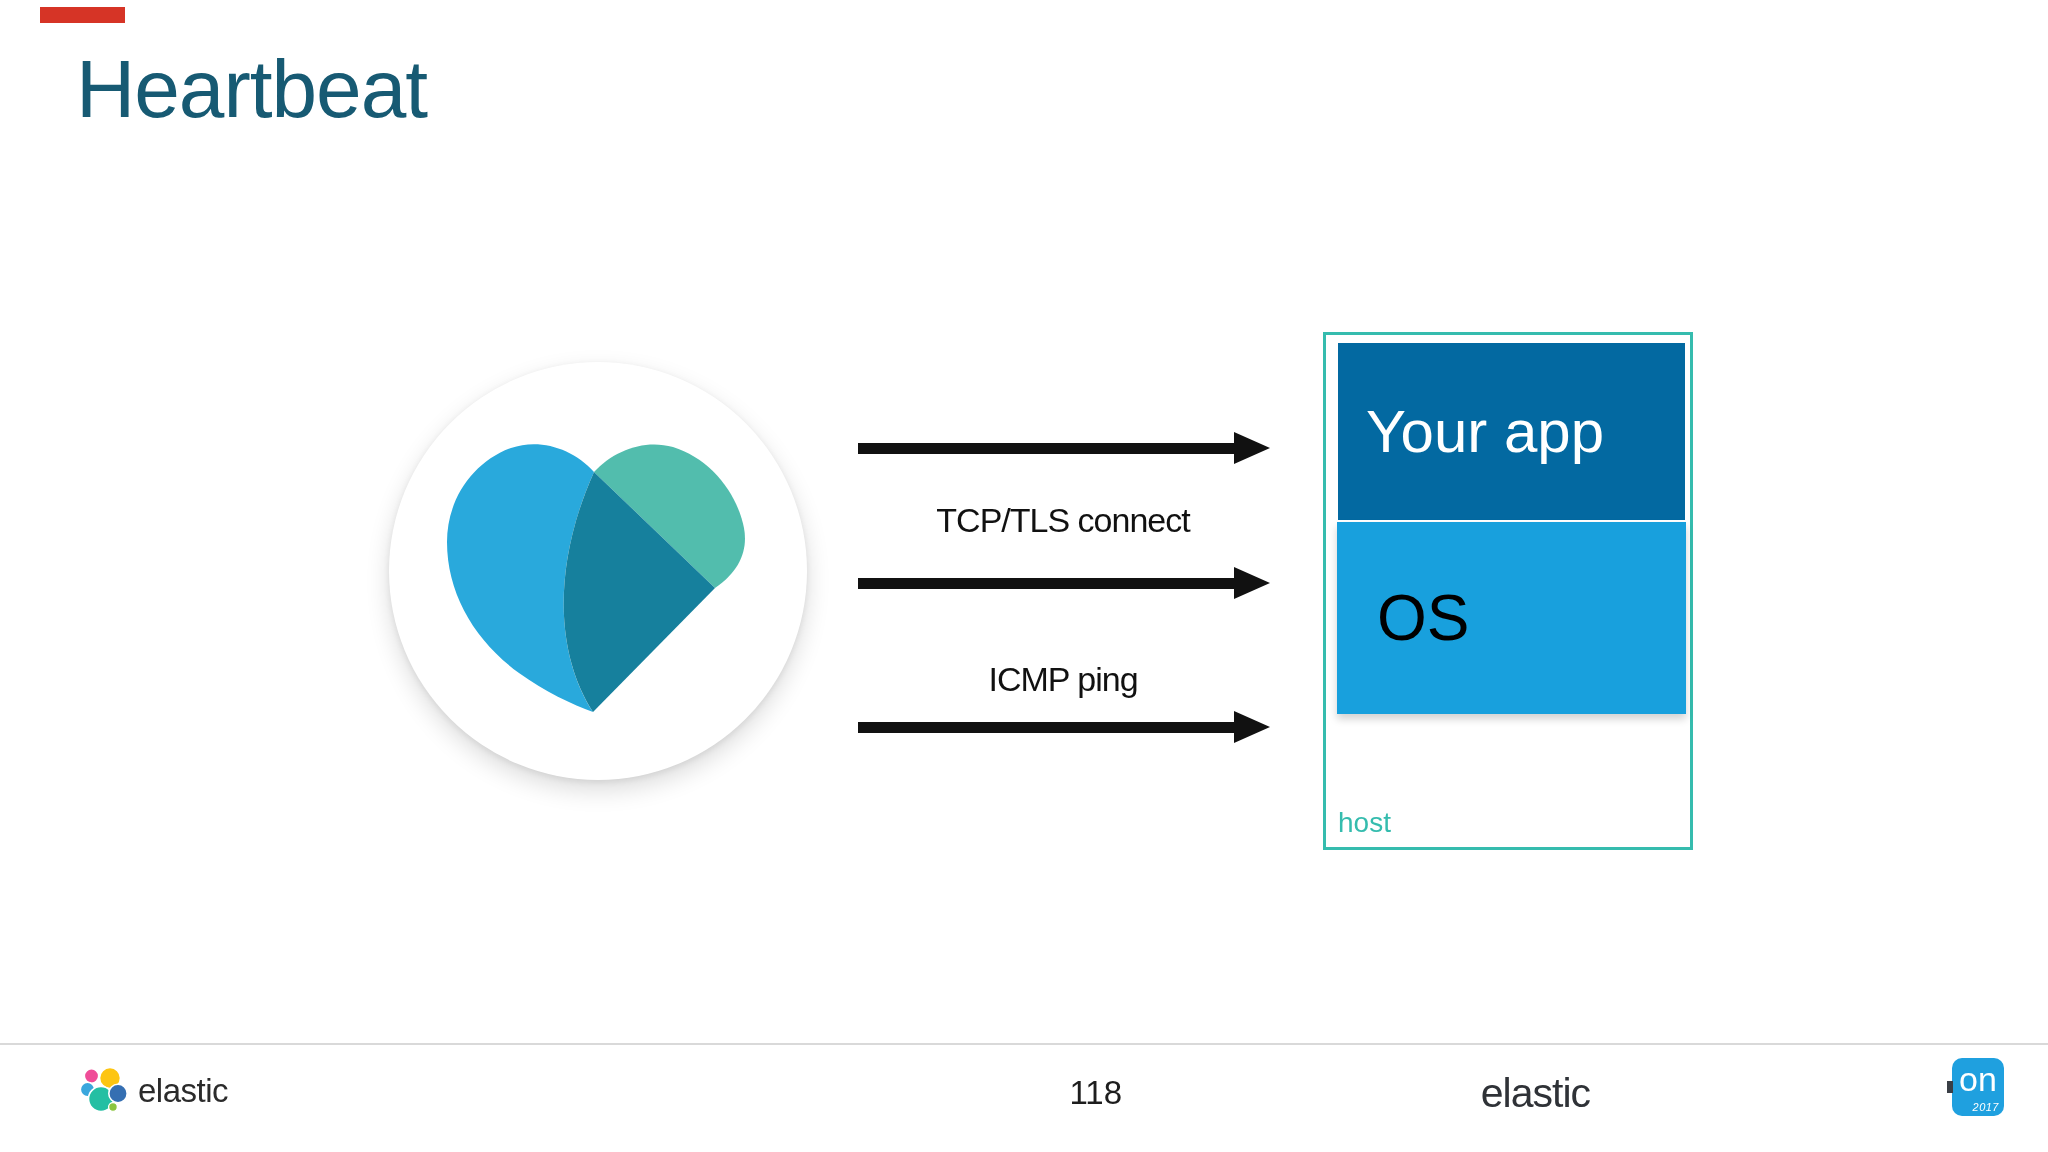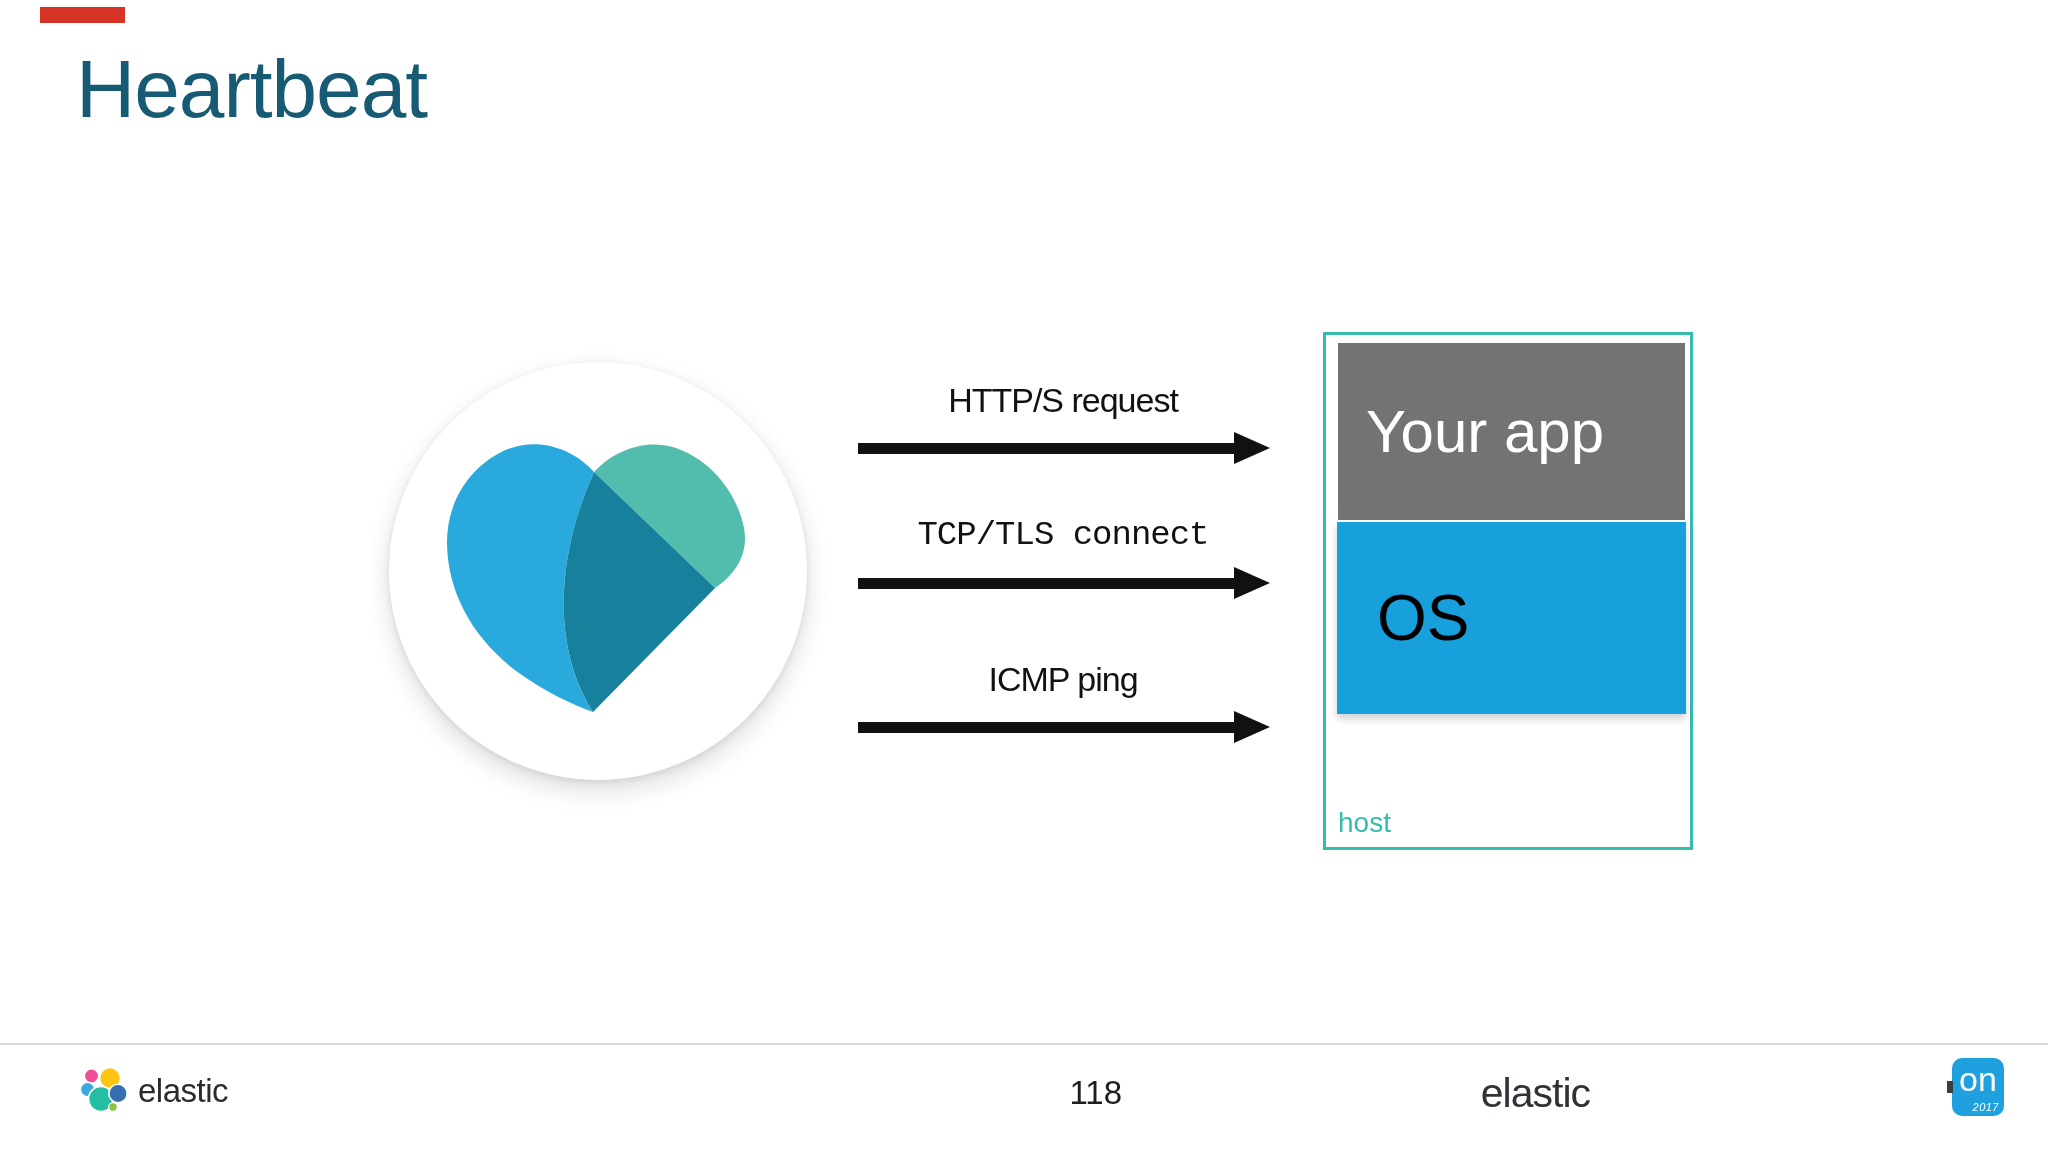--- a/index.html
+++ b/index.html
@@ -20,27 +20,27 @@
   
   .arrow{position:absolute;left:858px;width:410px;height:32px;}
   .arrow .shaft{position:absolute;left:0;top:10.5px;width:378px;height:11px;background:#111;}
   .arrow .head{position:absolute;left:1232px;width:0;height:0;top:0;
                border-left:36px solid #111;border-top:16px solid transparent;
                border-bottom:16px solid transparent;}
   .arrow .head{left:376px;}
   .arrow-label{position:absolute;left:858px;width:410px;height:48px;line-height:48px;
                text-align:center;font-size:34px;color:#111;letter-spacing:-1px;}
   #arrow1{top:432px;} #label1{top:376px;}
-  #arrow2{top:567px;} #label2{top:511px;font-family:Liberation Mono, monospace;}
+  #arrow2{top:567px;} #label2{top:496px;}
   #arrow3{top:711px;} #label3{top:655px;text-align:center;}
 
   
   .host-box{position:absolute;left:1323px;top:332px;width:370px;height:518px;
             box-sizing:border-box;border:3px solid #35bcae;background:#fff;}
-  .app-rect{position:absolute;left:12px;top:8px;width:347px;height:177px;background:#737373;
+  .app-rect{position:absolute;left:12px;top:8px;width:347px;height:177px;background:#0369a1;
             display:flex;align-items:center;padding-left:28px;box-sizing:border-box;text-align:right;}
   .app-rect span{color:#fff;font-size:60px;letter-spacing:0px;}
   .os-rect{position:absolute;left:11px;top:187px;width:349px;height:192px;background:#18a0dd;
            display:flex;align-items:center;padding-left:40px;box-sizing:border-box;
            box-shadow:0 5px 8px rgba(0,0,0,0.18);}
   .os-rect span{color:#000000;font-size:64px;}
   .host-label{position:absolute;left:12px;bottom:8px;color:#35bcae;font-size:28px;margin-top:12px;}
 
   
   .footer-line{position:absolute;left:0;top:1043px;width:2048px;height:2px;background:#d9d9d9;}
@@ -66,21 +66,20 @@
   <div class="title">Heartbeat</div>
 
   <div class="logo-circle">
     <svg class="logo-heart" viewBox="0 0 300 270" xmlns="http://www.w3.org/2000/svg">
       <path fill="#29a9dc" d="M147 28 C126 4 92 -6 64 4 C26 18 0 55 0 98 C0 150 28 197 72 229 C97 247 126 261 146 268 C114 220 100 133 147 28 Z"></path>
       <path fill="#52bdad" d="M147 28 C167 6 198 -5 226 3 C262 14 290 48 297 84 C301 106 293 127 268 144 Z"></path>
       <path fill="#16809d" d="M147 28 L268 144 L146 268 C114 220 100 133 147 28 Z"></path>
     </svg>
   </div>
 
-  <div class="arrow-label" id="label1">HTTP/S request</div>
   <div class="arrow" id="arrow1">
     <div class="shaft"></div>
     <div class="head"></div>
   </div>
 
   <div class="arrow-label" id="label2">TCP/TLS connect</div>
   <div class="arrow" id="arrow2">
     <div class="shaft"></div>
     <div class="head"></div>
   </div>

